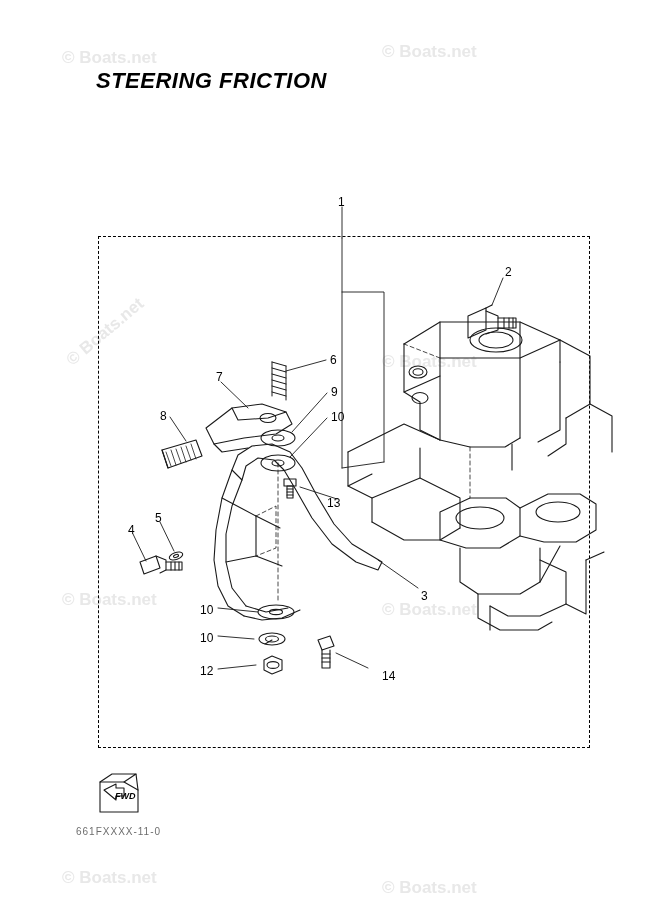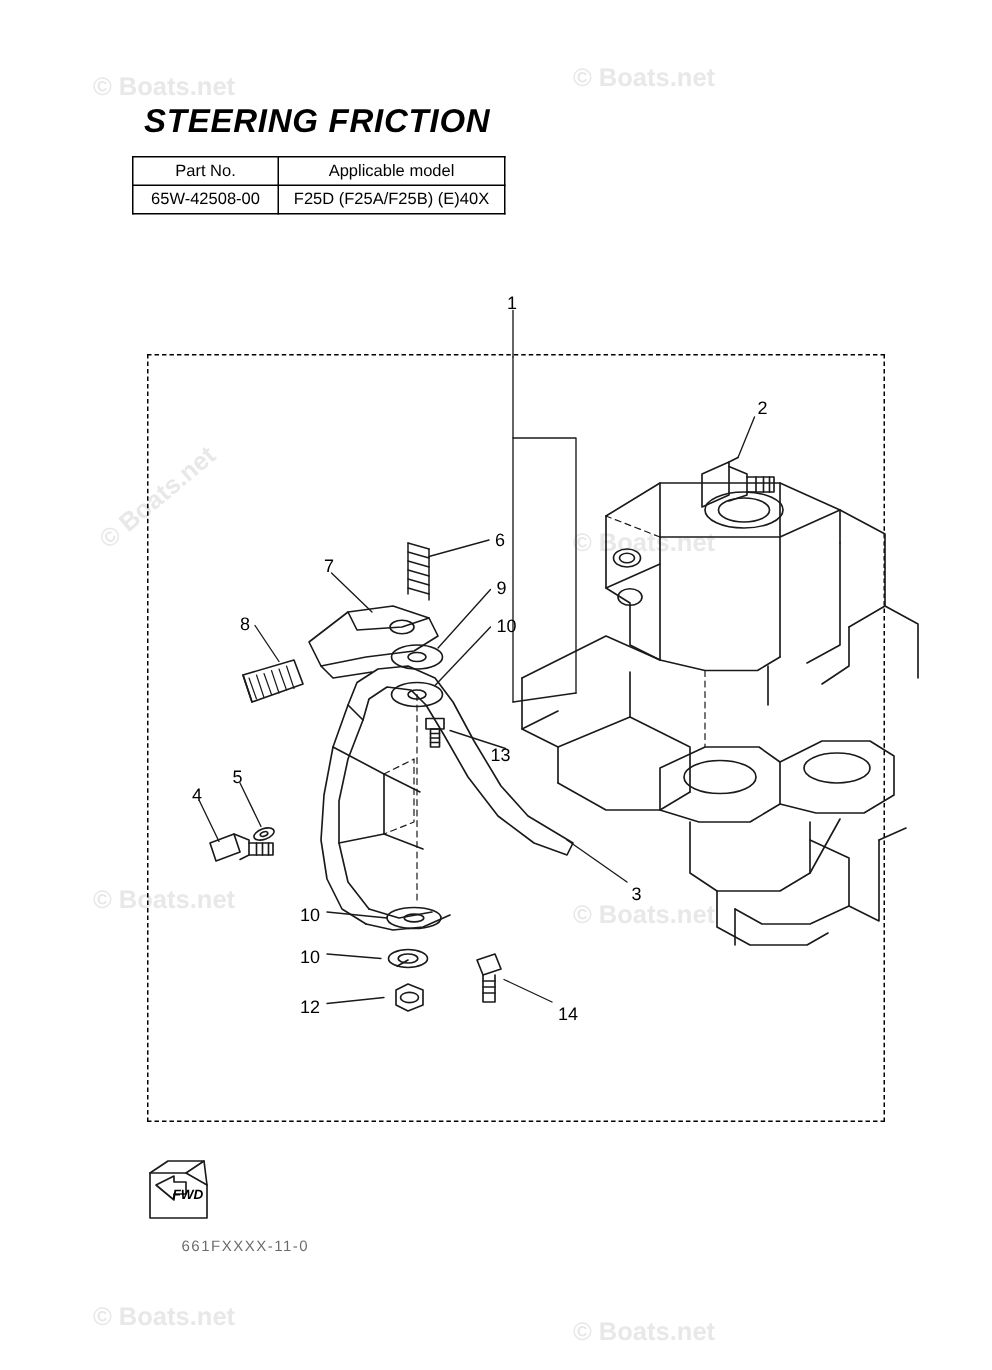--- a/index.html
+++ b/index.html
@@ -109,55 +109,40 @@
   }
   #footer-code {
     position: absolute;
     left: 76px;
     top: 826px;
     font-size: 10px;
     color: #3a3a3a;
     letter-spacing: 1px;
     font-family: "Liberation Sans", sans-serif;
     opacity: 0.75;
-    margin-left: 45px;
   }
 </style>
 </head>
 <body>
 
 <div id="page">
 
   <div id="watermarks">
       <div class="wm" style="left: 62px; top: 48px;">© Boats.net</div>
       <div class="wm" style="left: 382px; top: 42px;">© Boats.net</div>
       <div class="wm" style="left: 58px; top: 322px; transform: rotate(-40deg);">© Boats.net</div>
       <div class="wm" style="left: 382px; top: 352px;">© Boats.net</div>
       <div class="wm" style="left: 62px; top: 590px;">© Boats.net</div>
       <div class="wm" style="left: 382px; top: 600px;">© Boats.net</div>
       <div class="wm" style="left: 62px; top: 868px;">© Boats.net</div>
       <div class="wm" style="left: 382px; top: 878px;">© Boats.net</div>
     </div>
 
   <div id="title">STEERING FRICTION</div>
 
-  <table id="part-table">
-    <thead>
-      <tr>
-        <th class="col1">Part No.</th>
-        <th class="col2">Applicable model</th>
-      </tr>
-    </thead>
-    <tbody>
-      <tr>
-        <td class="col1">65W-42508-00</td>
-        <td class="col2">F25D (F25A/F25B)  (E)40X</td>
-      </tr>
-    </tbody>
-  </table>
 
   <div id="frame"></div>
 
   <svg id="drawing" viewBox="0 0 661 913" xmlns="http://www.w3.org/2000/svg">
     <g fill="none" stroke="#1a1a1a" stroke-width="1.1" stroke-linejoin="round" stroke-linecap="round">
 
       <g stroke-width="0.9">
 
         <path d="M342,207 L342,238"></path>
 
@@ -373,20 +358,20 @@
       <div class="callout" style="left: 331px; top: 386px;">9</div>
       <div class="callout" style="left: 331px; top: 411px;">10</div>
       <div class="callout" style="left: 160px; top: 410px;">8</div>
       <div class="callout" style="left: 327px; top: 497px;">13</div>
       <div class="callout" style="left: 128px; top: 524px;">4</div>
       <div class="callout" style="left: 155px; top: 512px;">5</div>
       <div class="callout" style="left: 421px; top: 590px;">3</div>
       <div class="callout" style="left: 200px; top: 604px;">10</div>
       <div class="callout" style="left: 200px; top: 632px;">10</div>
       <div class="callout" style="left: 200px; top: 665px;">12</div>
-      <div class="callout" style="left: 372px; top: 670px;">14</div>
+      <div class="callout" style="left: 382px; top: 670px;">14</div>
     </div>
 
   <div id="fwd-label">FWD</div>
 
   <div id="footer-code">661FXXXX-11-0</div>
 
 </div>
 
 </body></html>

